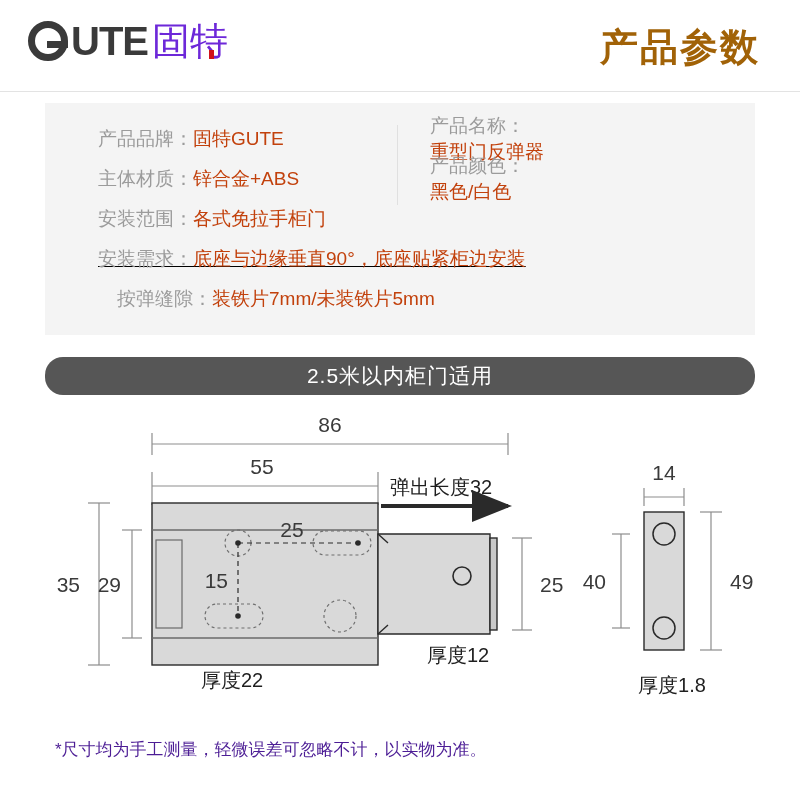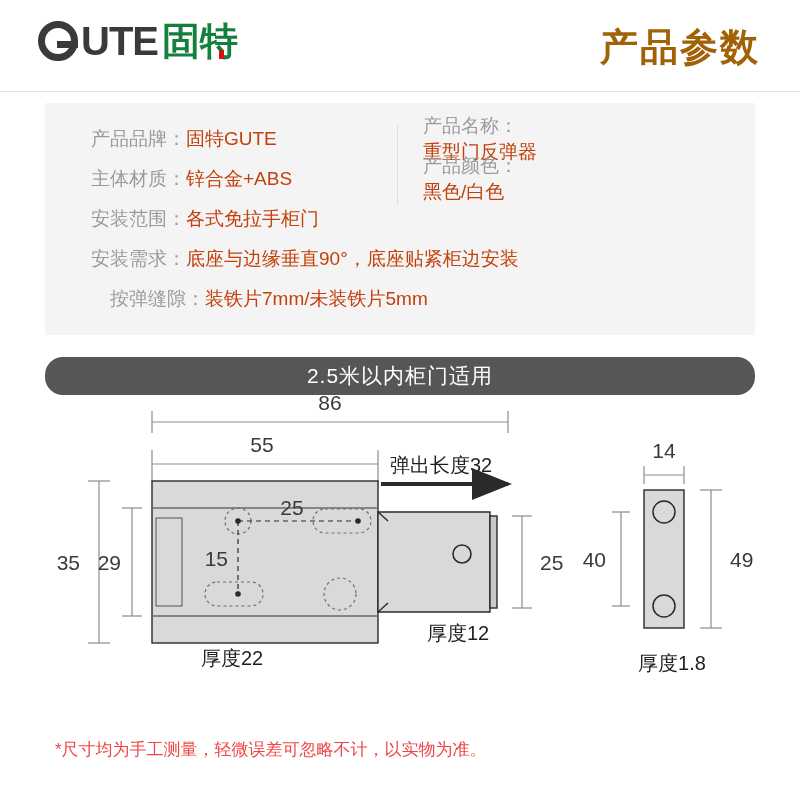--- a/index.html
+++ b/index.html
@@ -17,21 +17,21 @@
   }
 
   
   #header {
     position: absolute;
     left: 0; top: 0;
     width: 800px; height: 92px;
   }
   #logo {
     position: absolute;
-    left: 38px; top: 18px;
+    left: 28px; top: 18px;
     height: 46px;
     display: flex;
     align-items: center;
   }
   .logo-g {
     position: relative;
     width: 40px; height: 40px;
     box-sizing: border-box;
     border: 7px solid #3a3a3a;
     border-radius: 50%;
@@ -47,22 +47,22 @@
   .logo-ute {
     font-size: 40px;
     font-weight: bold;
     color: #3a3a3a;
     letter-spacing: -1px;
     line-height: 40px;
   }
   .logo-cn {
     position: relative;
     font-size: 38px;
-    font-weight: bold;
-    color: #15803d;
+    font-weight: normal;
+    color: #6d28d9;
     line-height: 40px;
     margin-left: 4px;
     letter-spacing: 0px;
   }
   .logo-dot {
     position: absolute;
     right: 14px; bottom: 2px;
     width: 5px; height: 9px;
     background: #d0121b;
   }
@@ -83,21 +83,21 @@
 
   
   #spec-panel {
     position: absolute;
     left: 45px; top: 103px;
     width: 710px; height: 232px;
     background: #f4f4f4;
   }
   .spec-row {
     position: absolute;
-    left: 8px;
+    left: 15px;
     width: 710px;
     height: 36px;
     display: flex;
     align-items: center;
   }
   .spec-cell {
     display: flex;
     align-items: baseline;
     box-sizing: border-box;
   }
@@ -132,31 +132,31 @@
     display: flex;
     align-items: center;
     justify-content: center;
     letter-spacing: 1px;
     border-radius: 18px;
   }
 
   
   #drawing {
     position: absolute;
-    left: 0; top: 388px;
+    left: 0; top: 410px;
     width: 800px; height: 310px;
   }
   #drawing svg { display: block; }
 
   
   #footnote {
     position: absolute;
     left: 55px; top: 738px;
     font-size: 17px;
-    color: #ef4444;
+    color: #4c1d95;
   }
 </style>
 </head>
 <body>
 
 <div id="page">
 
   <div id="header">
     <div id="logo">
       <span class="logo-g"></span>
@@ -195,21 +195,21 @@
       </div>
     </div>
 
     <div class="spec-row" style="top:98px;text-align:center;">
       <div class="spec-cell full">
         <span class="spec-label">安装范围：</span>
         <span class="spec-value">各式免拉手柜门</span>
       </div>
     </div>
 
-    <div class="spec-row" style="top:138px;">
+    <div class="spec-row" style="top:138px;text-decoration:underline;">
       <div class="spec-cell full">
         <span class="spec-label">安装需求：</span>
         <span class="spec-value">底座与边缘垂直90°，底座贴紧柜边安装</span>
       </div>
     </div>
 
     <div class="spec-row" style="top:178px;justify-content:center;">
       <div class="spec-cell full">
         <span class="spec-label">按弹缝隙：</span>
         <span class="spec-value">装铁片7mm/未装铁片5mm</span>

